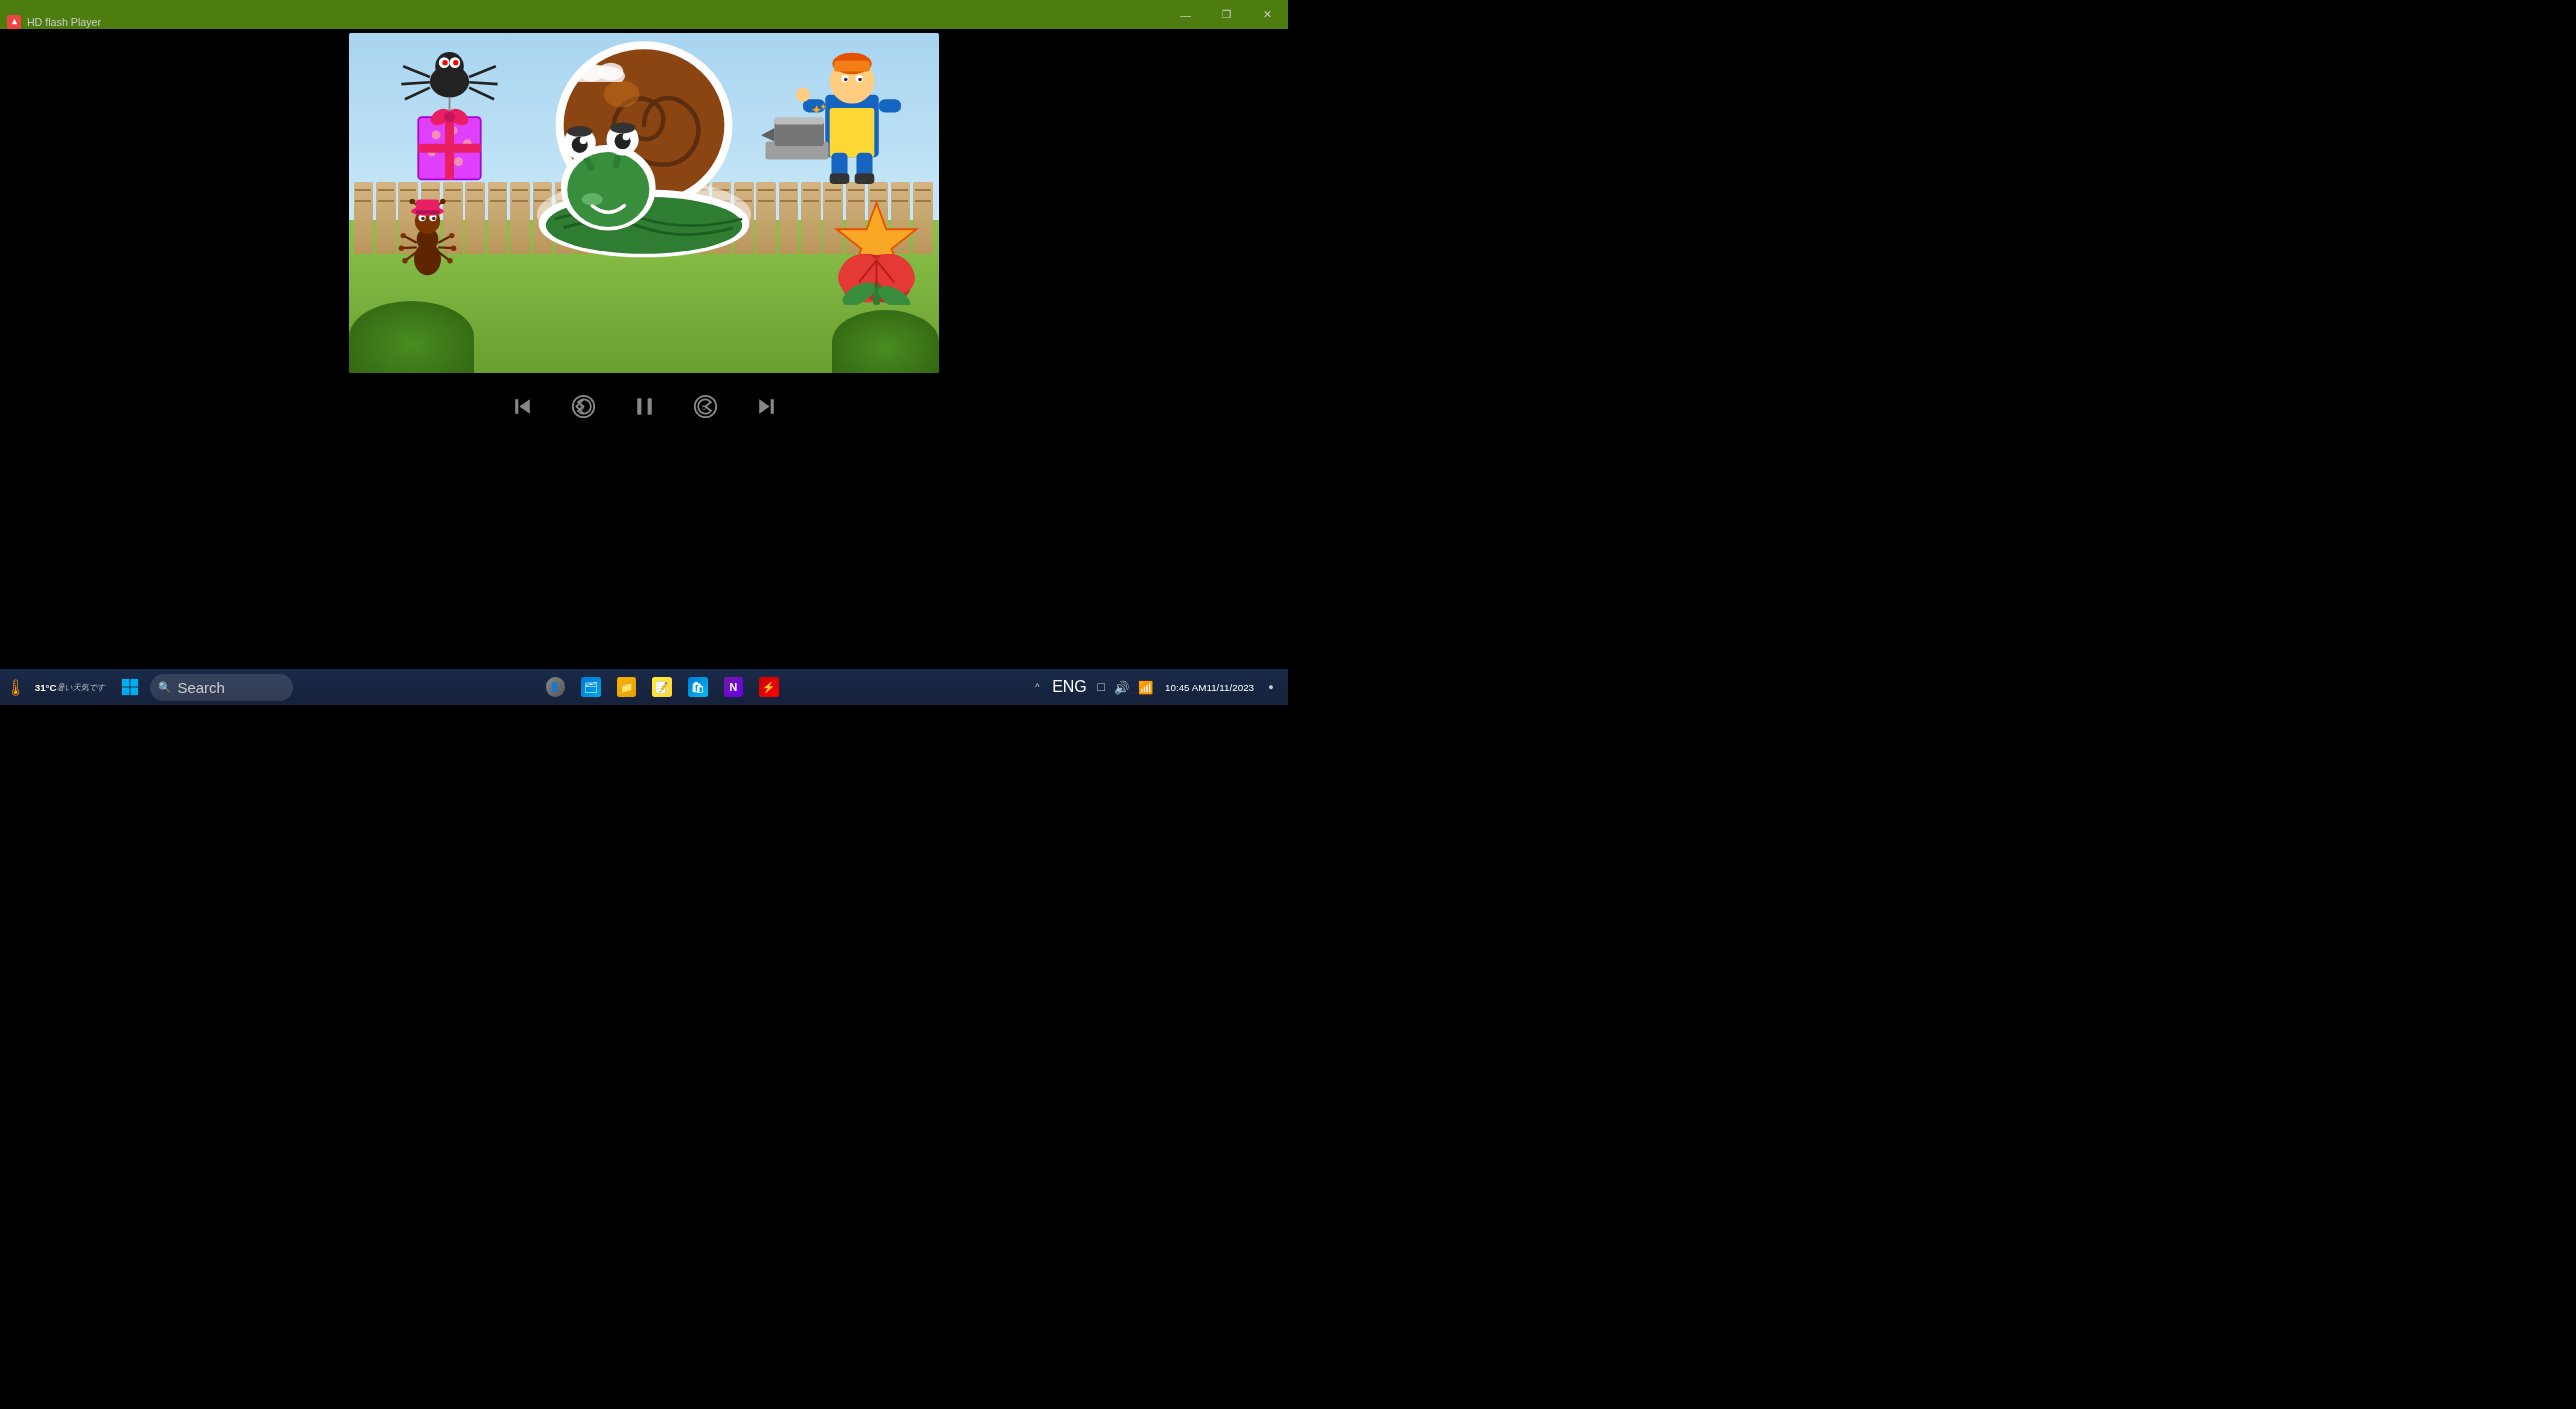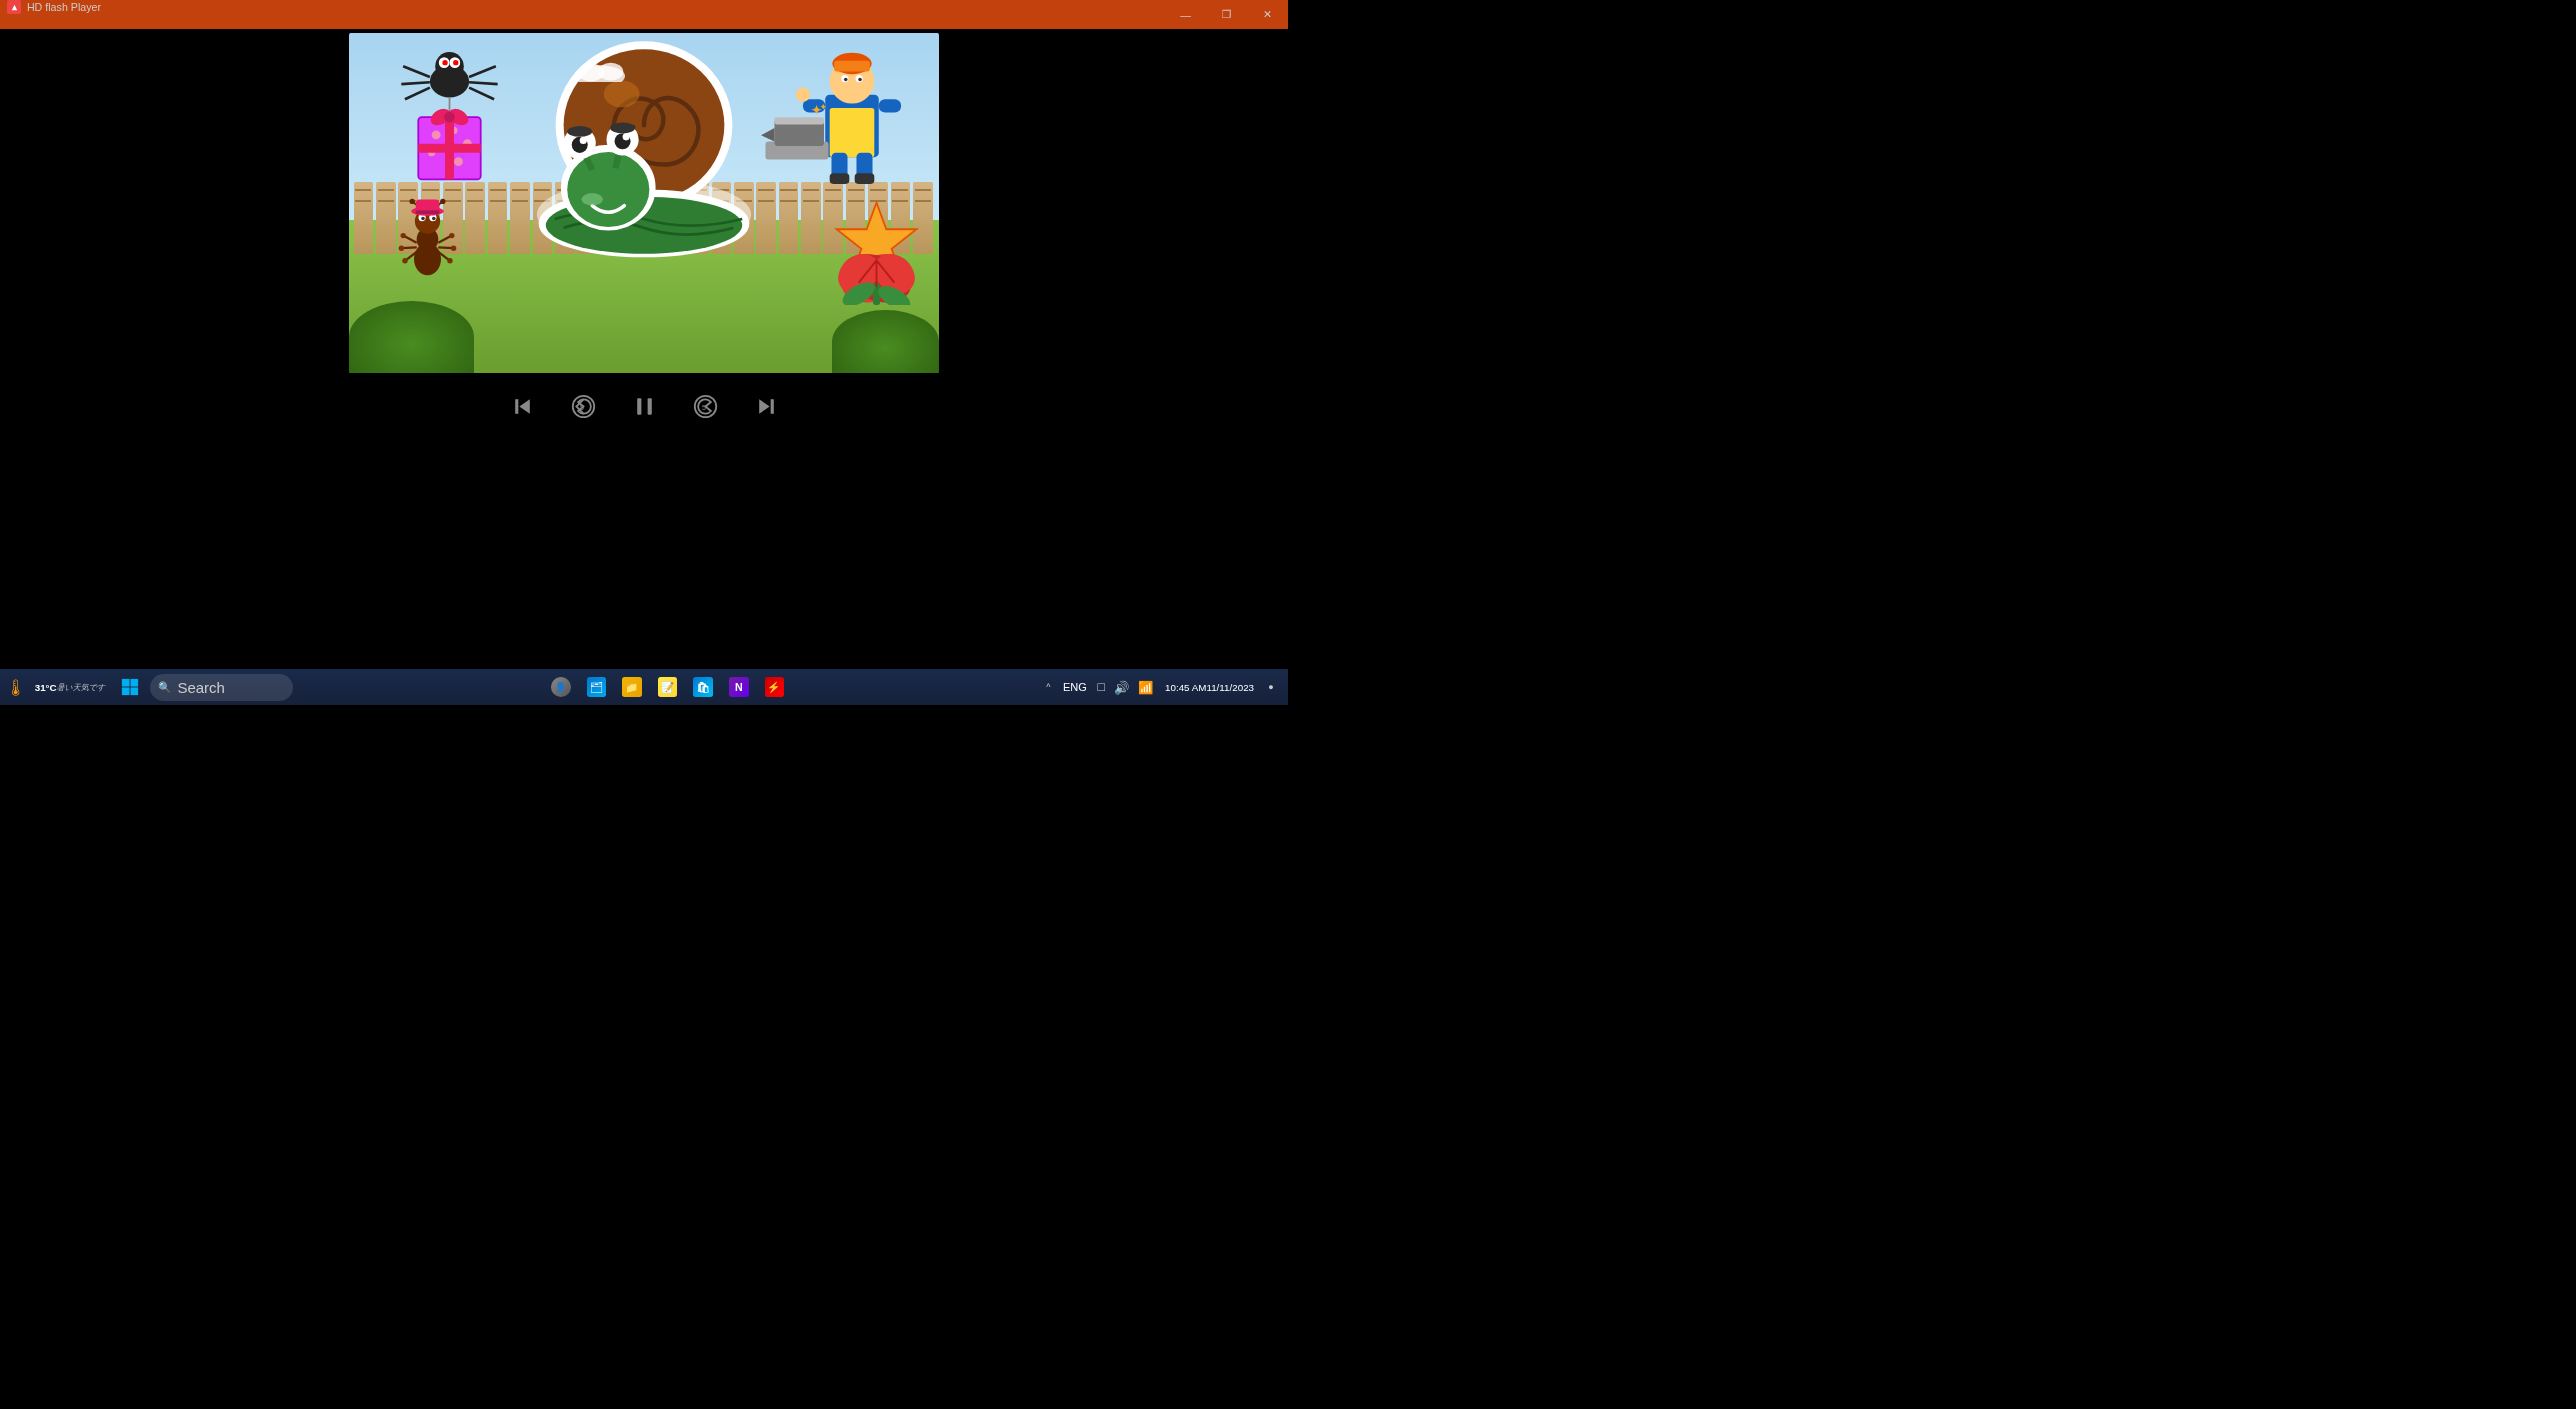--- a/index.html
+++ b/index.html
@@ -13,23 +13,23 @@
       position: relative;
     }
 
     
     .title-bar {
       position: absolute;
       top: 0;
       left: 0;
       right: 0;
       height: 29px;
-      background: #c2410c;
-      display: flex;
-      align-items: flex-start;
+      background: #4d7c0f;
+      display: flex;
+      align-items: flex-end;
       justify-content: space-between;
       z-index: 100;
     }
 
     .title-bar-left {
       display: flex;
       align-items: center;
       padding-left: 7.2px;
       gap: 5.4px;
     }
@@ -418,21 +418,21 @@
     
     .chevron-up {
       color: #ccc;
       font-size: 9px;
       cursor: pointer;
       padding: 1.8px 3.6px;
     }
 
     .lang-btn {
       color: #fff;
-      font-size: 11px;
+      font-size: 16px;
       cursor: pointer;
       padding: 1.8px 3.6px;
     }
   </style>
 </head>
 <body>
 
 <div class="title-bar">
   <div class="title-bar-left">
     <div class="title-bar-icon">

